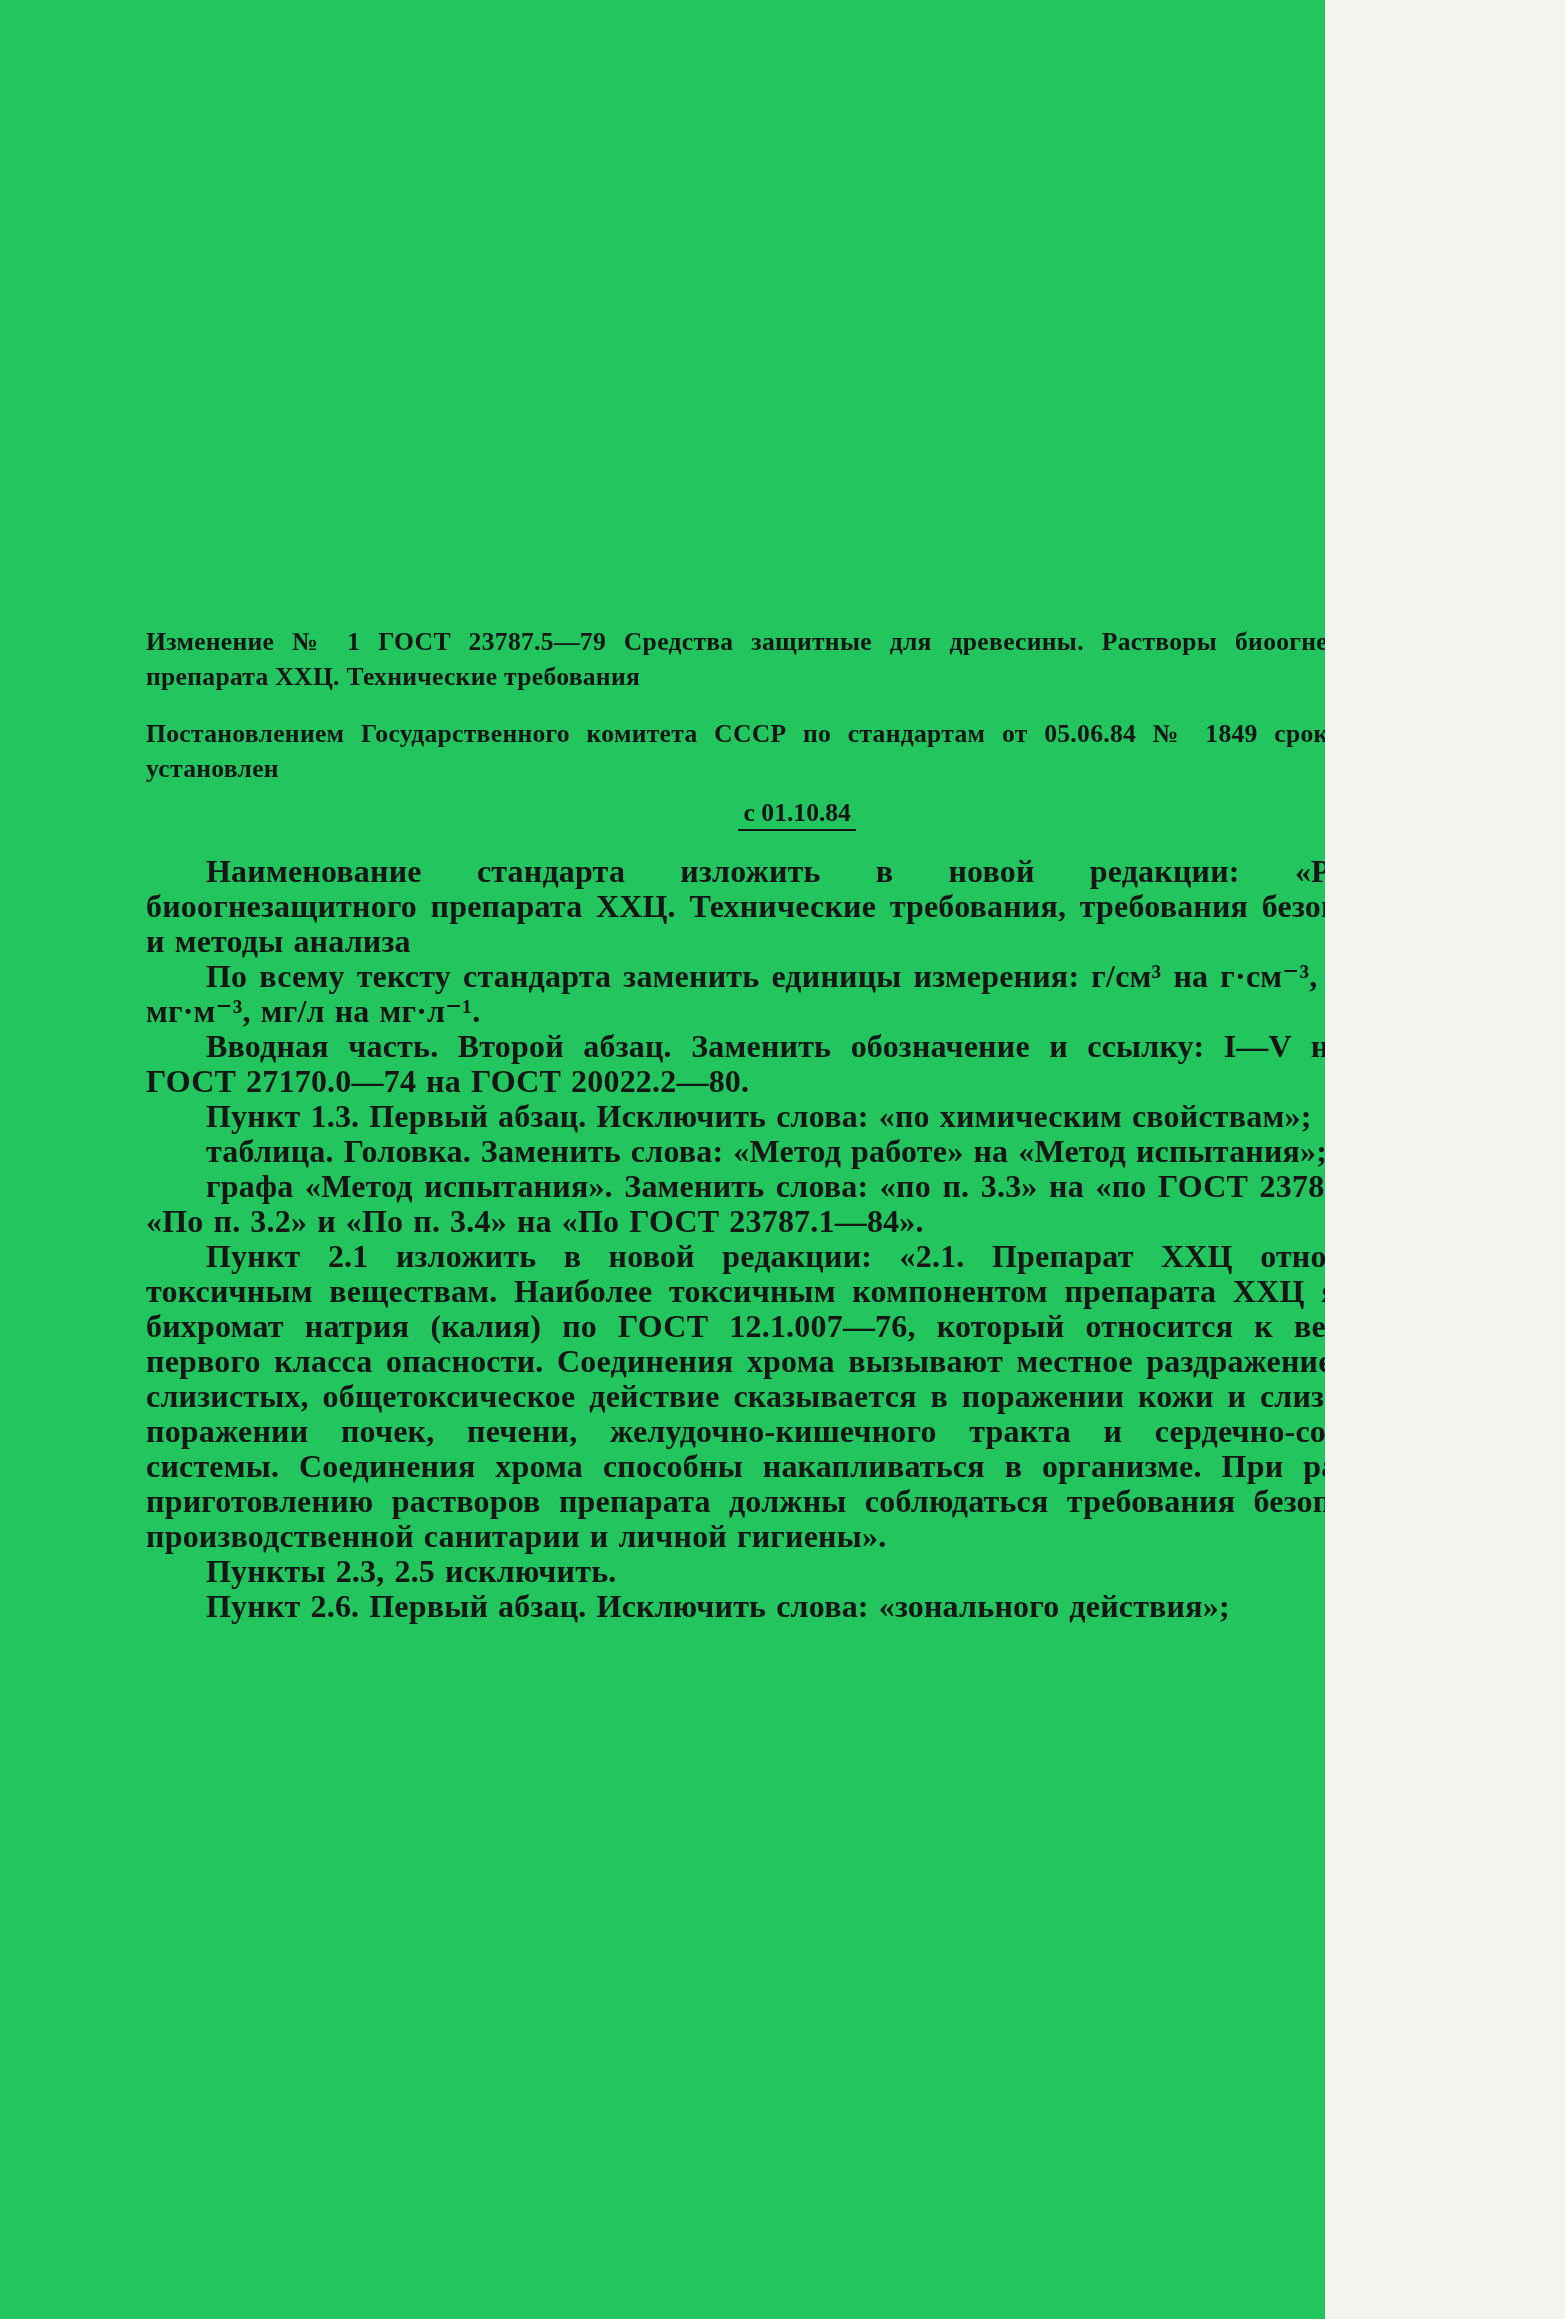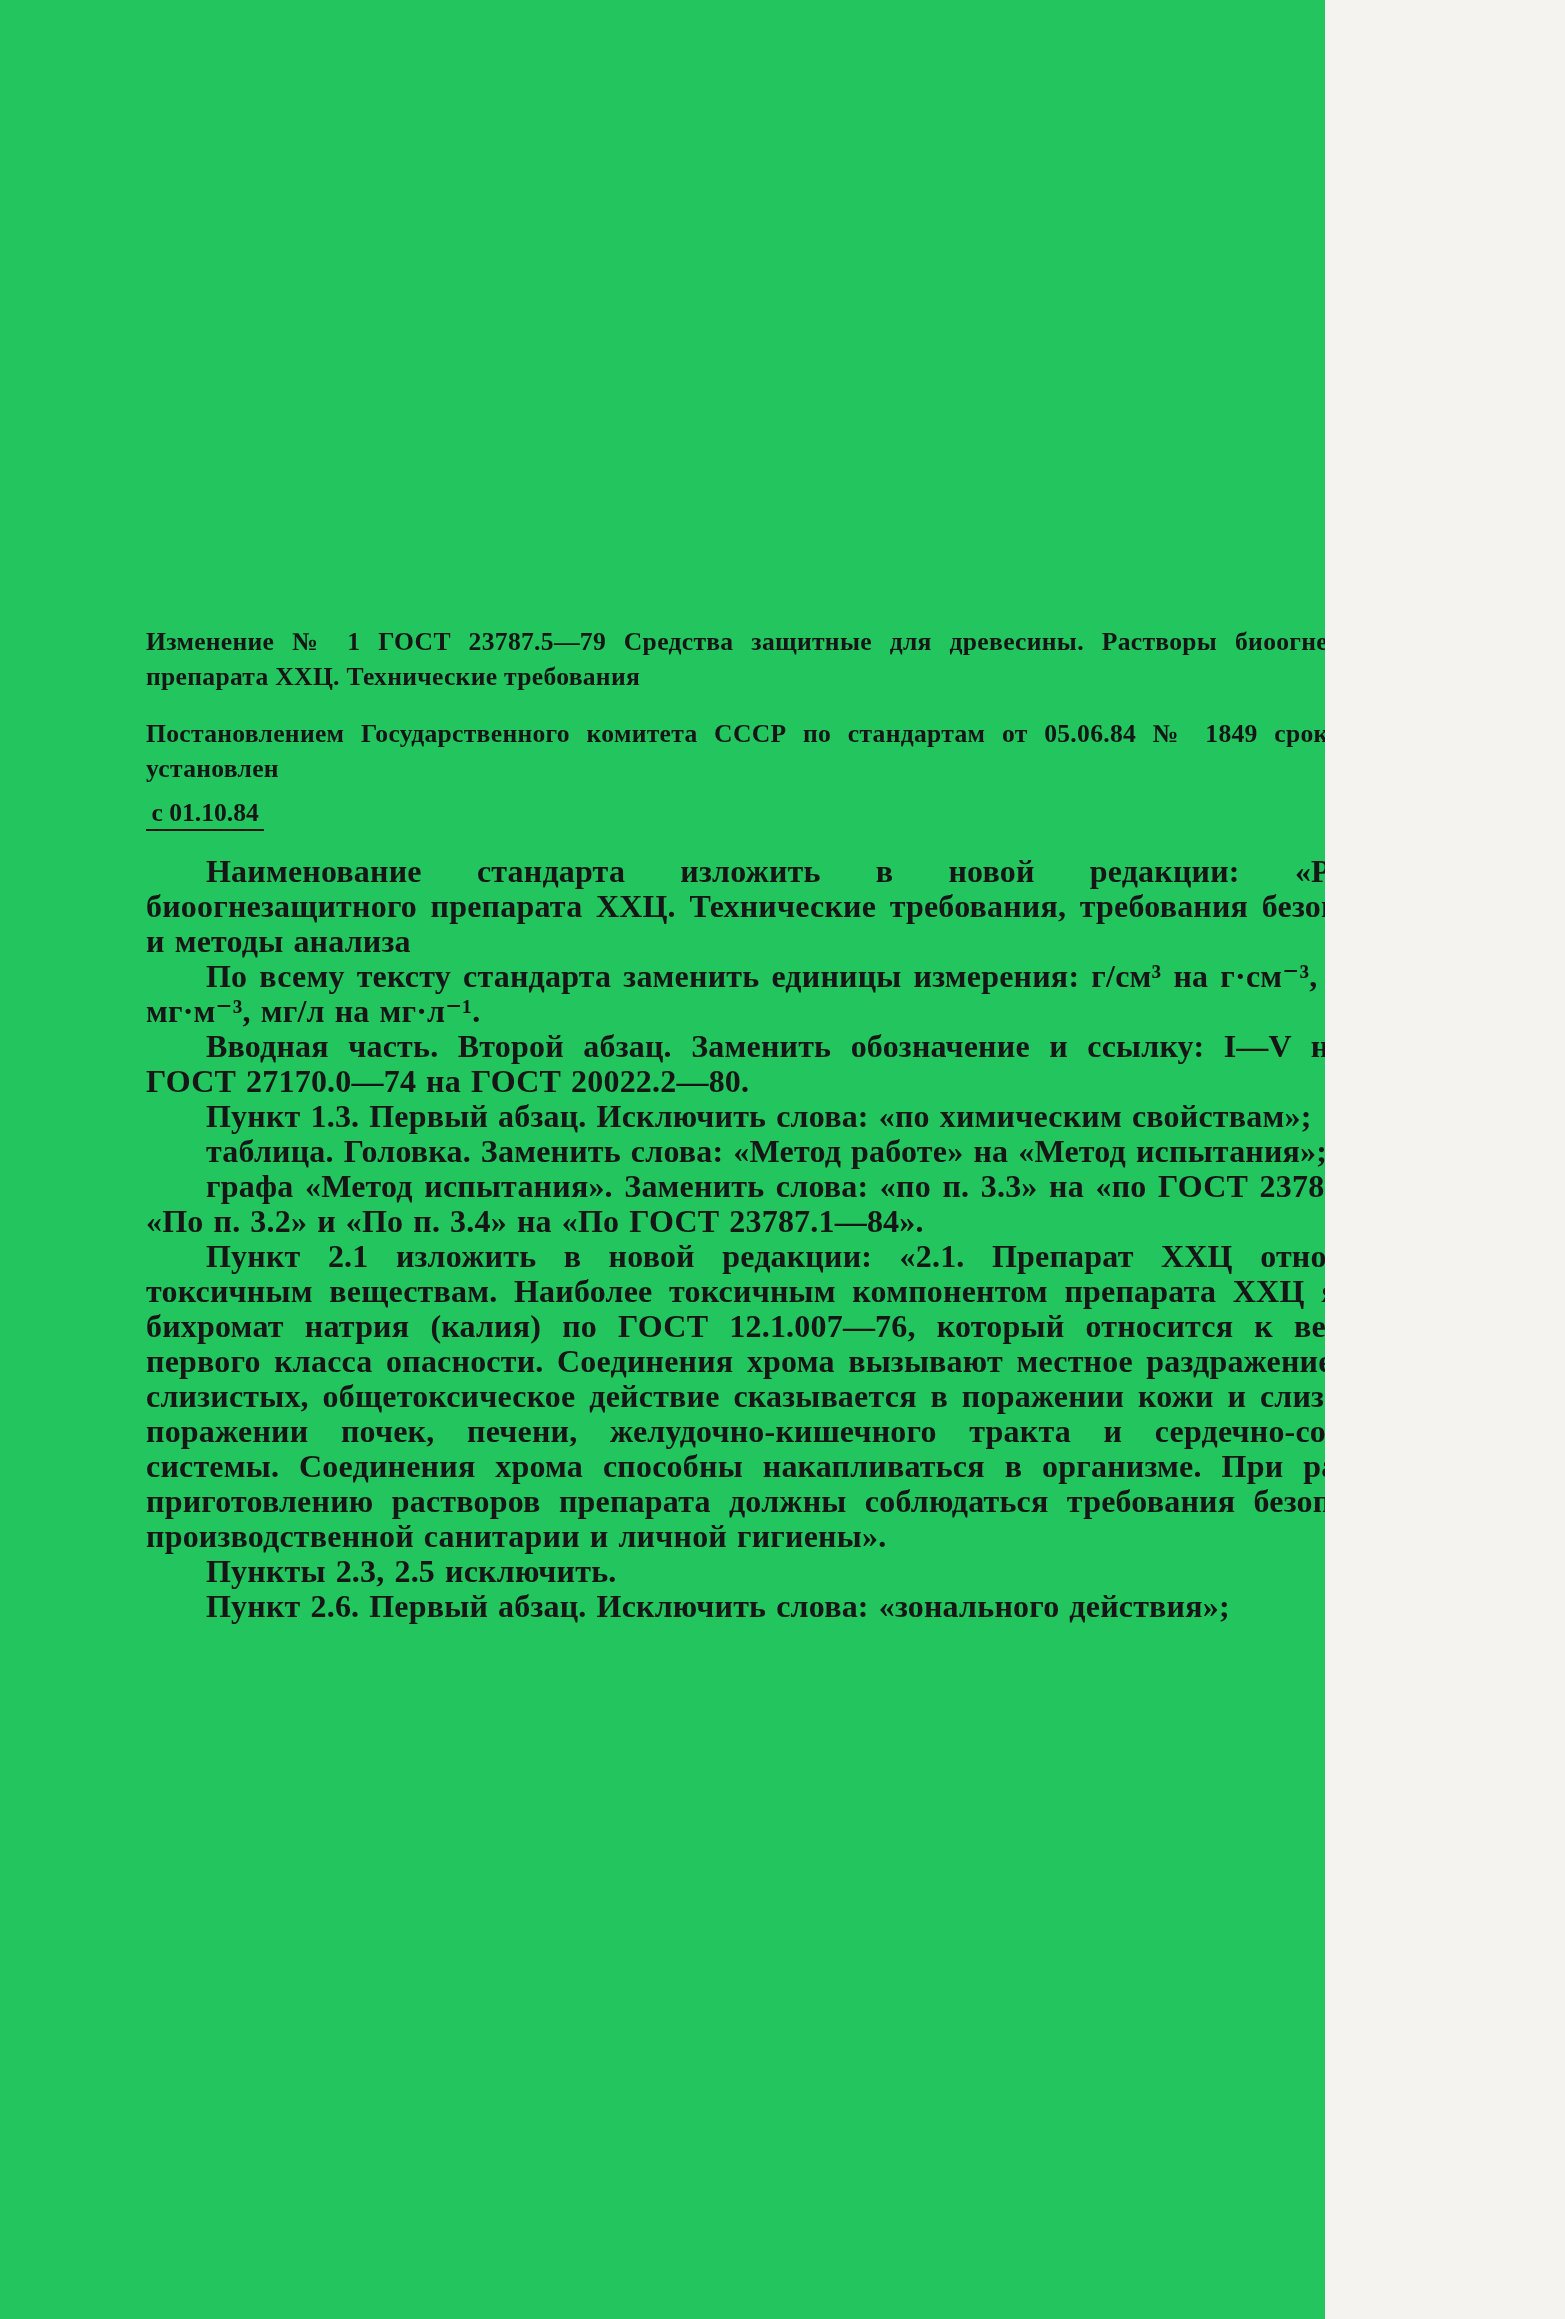--- a/index.html
+++ b/index.html
@@ -30,21 +30,21 @@
     letter-spacing: 0.3px;
     margin-bottom: 22px;
   }
   .header-para.decree {
     margin-bottom: 9.1px;
   }
   .date-line {
     font-size: 25.6px;
     line-height: 35px;
     font-weight: 700;
-    text-align: left;
+    text-align: center;
     margin-bottom: 24px;
     padding-right: 5.5px;
   }
   .date-line .underlined {
     border-bottom: 2.7px solid #161616;
     padding: 0 5.5px 1.8px 5.5px;
   }
   .body-text p {
     font-size: 32px;
     line-height: 35px;

